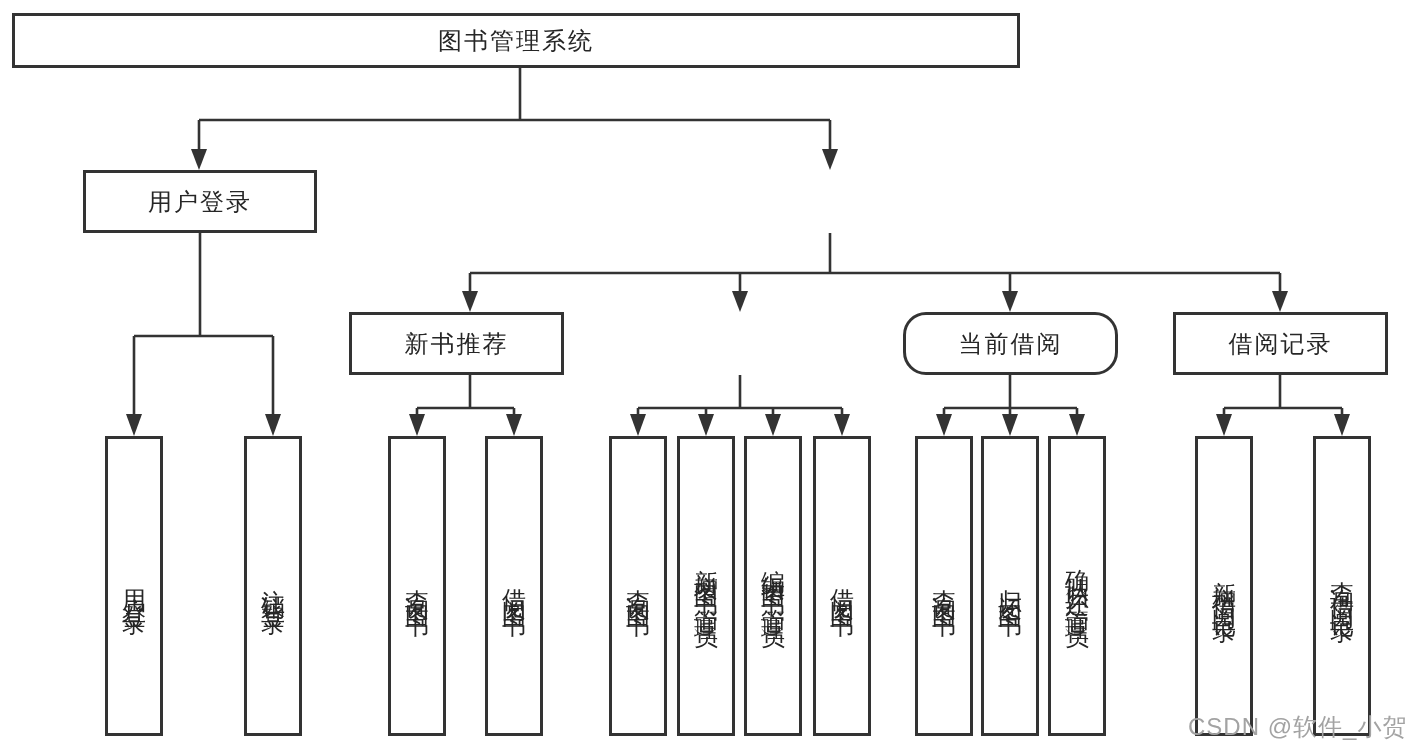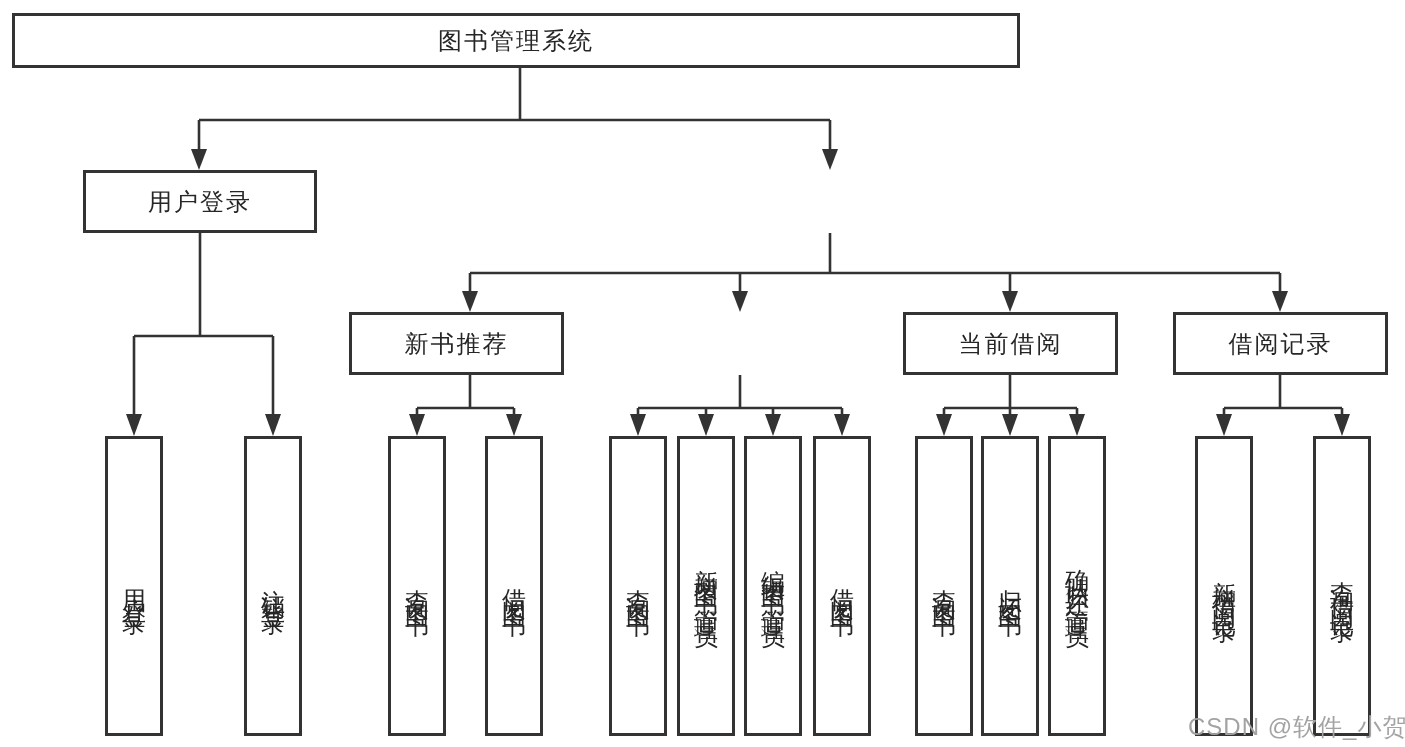--- a/index.html
+++ b/index.html
@@ -20,21 +20,21 @@
     color: #262626;
   }
   .h-box { font-size: 24px; letter-spacing: 2px; }
   .root  { left: 12px;  top: 13px;  width: 1008px; height: 55px; }
   .l2    { top: 170px; width: 234px; height: 63px; }
   .l2-user { left: 83px; }
   .l2-mgmt { left: 713px; }
   .l3    { top: 312px; width: 215px; height: 63px; }
   .l3-a  { left: 349px; }
   .l3-b  { left: 633px; }
-  .l3-c  { left: 903px; }
+  .l3-c  { left: 903px; border-radius: 23px; }
   .l3-d  { left: 1173px; }
   .leaf  { top: 436px; width: 58px; height: 300px; }
   .leaf span {
     writing-mode: vertical-rl;
     text-orientation: mixed;
     font-size: 24px;
     line-height: 1;
     letter-spacing: 8px;
     white-space: nowrap;
     color: #262626;

